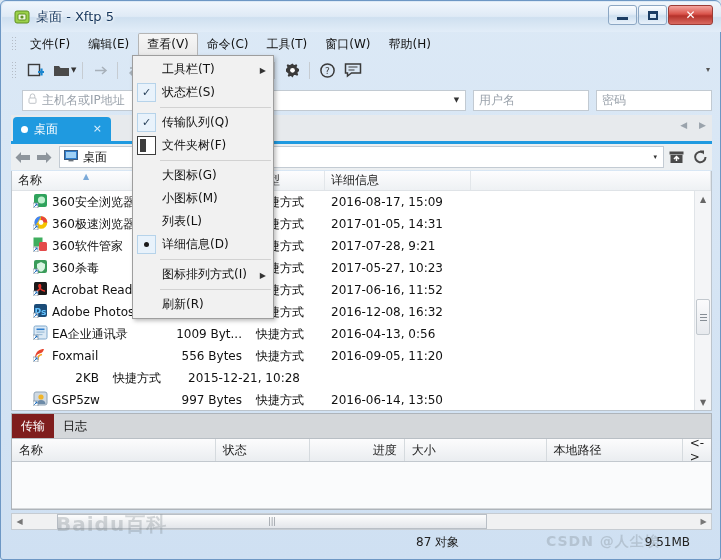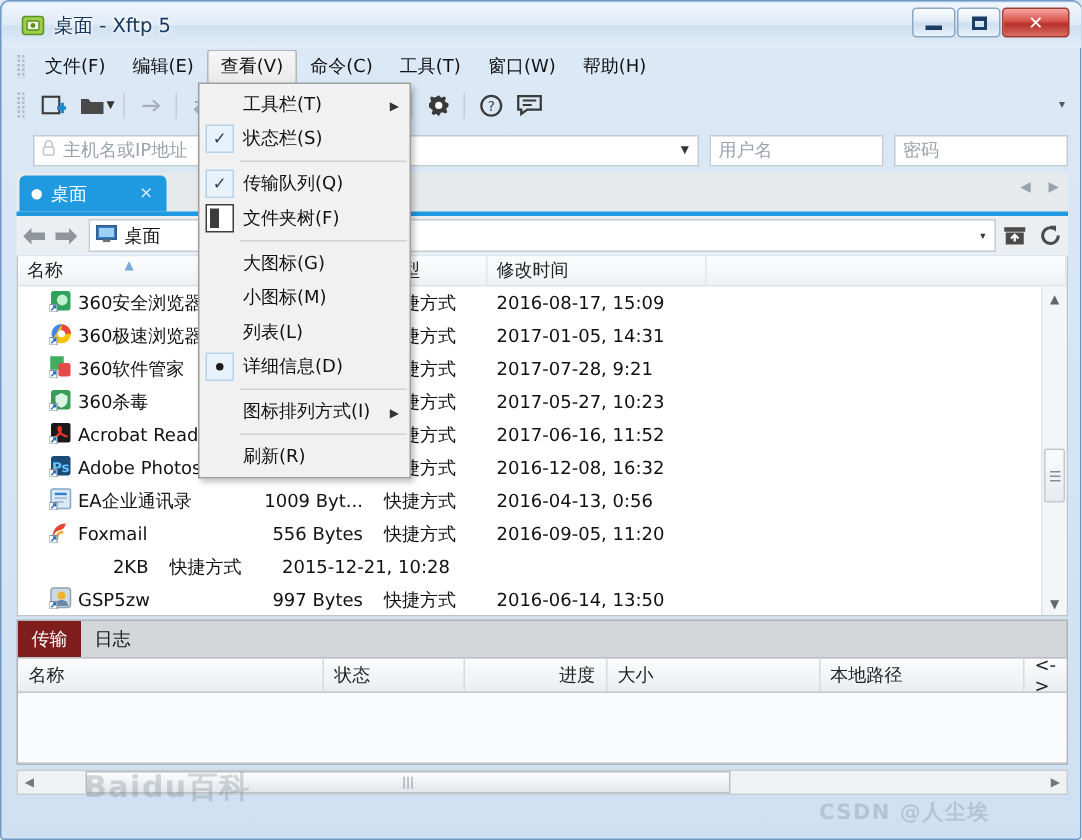--- a/index.html
+++ b/index.html
@@ -446,21 +446,21 @@
           <span>名称</span>
           <span class="sortarrow">▲</span>
         </div>
         <div class="hc col-size">
           <span>大小</span>
         </div>
         <div class="hc col-type">
           <span>类型</span>
         </div>
         <div class="hc col-time">
-          <span>修改时间</span>
+          <span>详细信息</span>
         </div>
         <div class="hc col-rest"></div>
       </div>
       <div class="rows" id="rows">
           <div class="row">
             <div class="c-name">
               <span class="fi"><svg width="15" height="15" viewBox="0 0 15 15">
                   <rect x="1" y="1" width="13" height="13" rx="2" fill="#2fa35c"></rect>
                   <circle cx="8.5" cy="7" r="3.6" fill="#bff0cf"></circle>
                   <path d="M0 10h5v5H0z" fill="#fff" stroke="#7f8c99" stroke-width=".7"></path>
@@ -624,20 +624,24 @@
     </div>
 
     <div class="hscroll">
       <span class="hs-arr">◀</span>
       <div class="hs-track">
         <div class="hs-thumb">|||</div>
       </div>
       <span class="hs-arr">▶</span>
     </div>
 
+    <div class="statusbar">
+      <span class="sb-objects">87 对象</span>
+      <span class="sb-size">9.51MB</span>
+    </div>
 
     <div class="dropdown">
       <div class="dd-gutter"></div>
       <div id="ddlist" style="position:relative">
           <div class="dd-item">
             <span>工具栏(T)</span>
             <span class="sub">▶</span>
           </div>
           <div class="dd-item">
             <span class="dd-check">✓</span>

